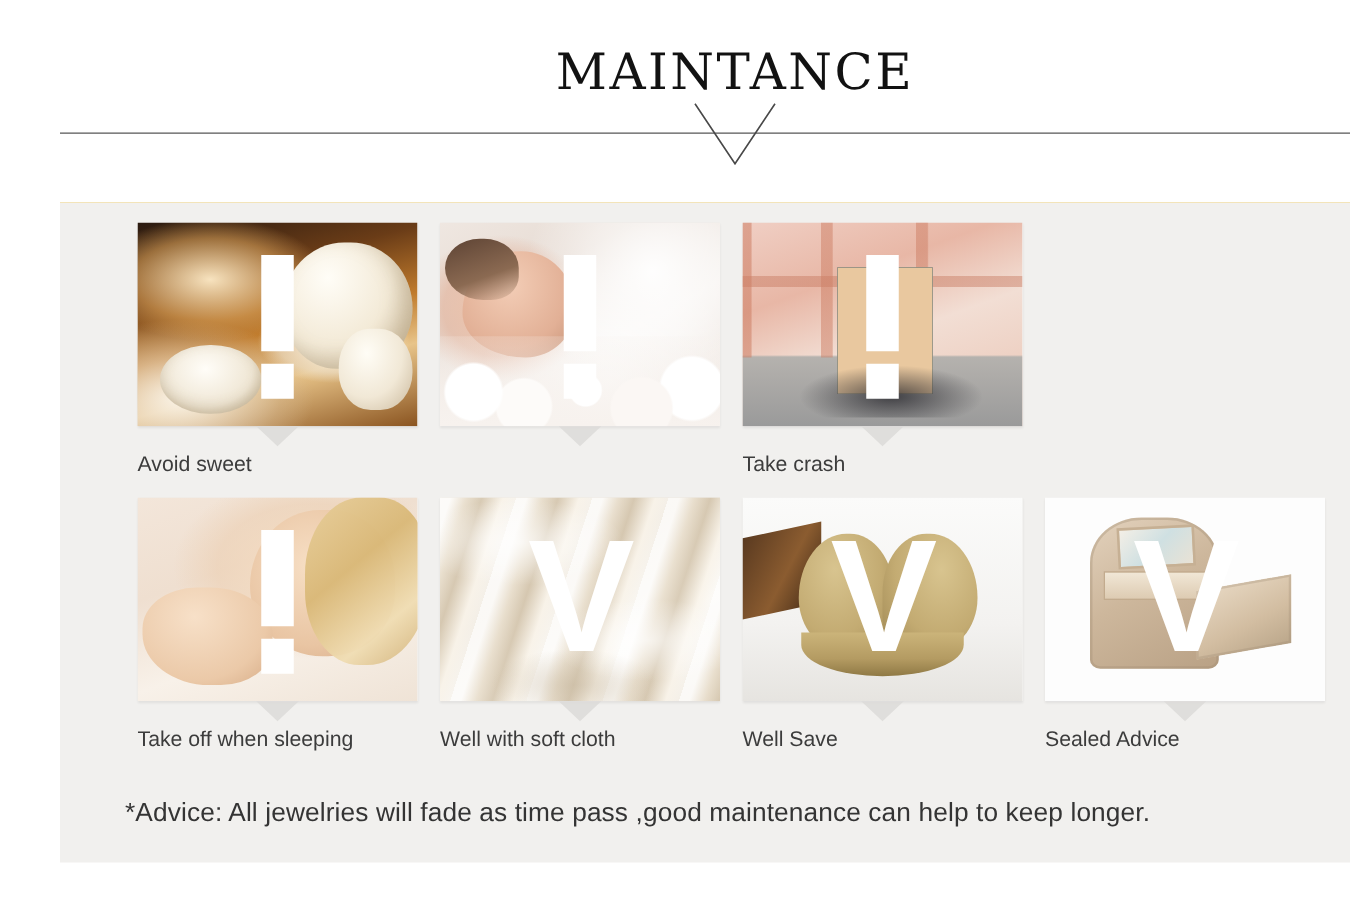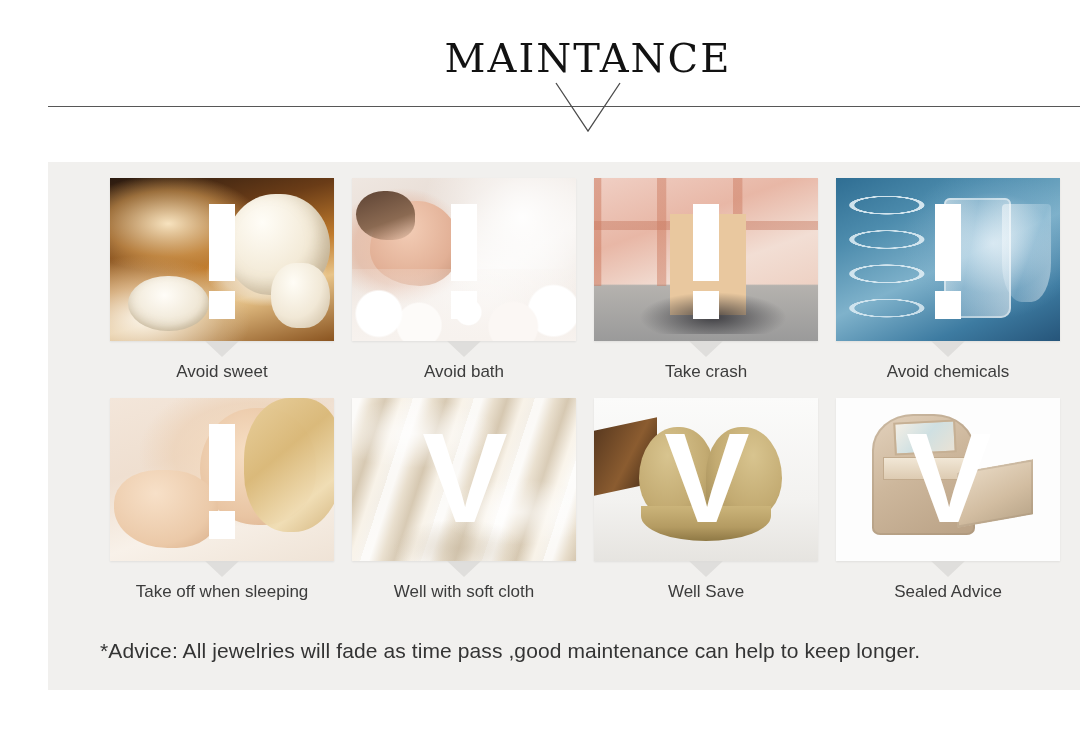--- a/index.html
+++ b/index.html
@@ -153,21 +153,20 @@
     font-family: "Liberation Sans", sans-serif;
     font-size: 128px;
     line-height: 104px;
     font-weight: 700;
     text-align: center;
     letter-spacing: -2px;
   }
 
   .caption {
     margin-top: 20px;
-    text-align: center;
     font-size: 17px;
     line-height: 22px;
     color: #3c3c3c;
     font-weight: 400;
   }
 
   .advice {
     position: absolute;
     left: 52px;
     top: 478px;
@@ -490,55 +489,39 @@
               <div class="thumb-art art-bath">
                 <div class="bath-foam"></div>
               </div>
             </div>
             <div class="mark mark-excl">
               <div class="bar"></div>
               <div class="dot"></div>
             </div>
             <div class="tail"></div>
           </div>
-          <div class="caption">Avoid bath</div>
         </div>
 
         <div class="cell">
           <div class="thumb-wrap">
             <div class="thumb">
               <div class="thumb-art art-crash">
                 <div class="crash-figure"></div>
                 <div class="crash-dark"></div>
               </div>
             </div>
             <div class="mark mark-excl">
               <div class="bar"></div>
               <div class="dot"></div>
             </div>
             <div class="tail"></div>
           </div>
           <div class="caption">Take crash</div>
         </div>
 
-        <div class="cell">
-          <div class="thumb-wrap">
-            <div class="thumb">
-              <div class="thumb-art art-chem">
-                <div class="chem-coil"></div>
-              </div>
-            </div>
-            <div class="mark mark-excl">
-              <div class="bar"></div>
-              <div class="dot"></div>
-            </div>
-            <div class="tail"></div>
-          </div>
-          <div class="caption">Avoid chemicals</div>
-        </div>
 
       </div>
 
       <div class="row">
 
         <div class="cell">
           <div class="thumb-wrap">
             <div class="thumb">
               <div class="thumb-art art-sleep">
                 <div class="sleep-hair"></div>

